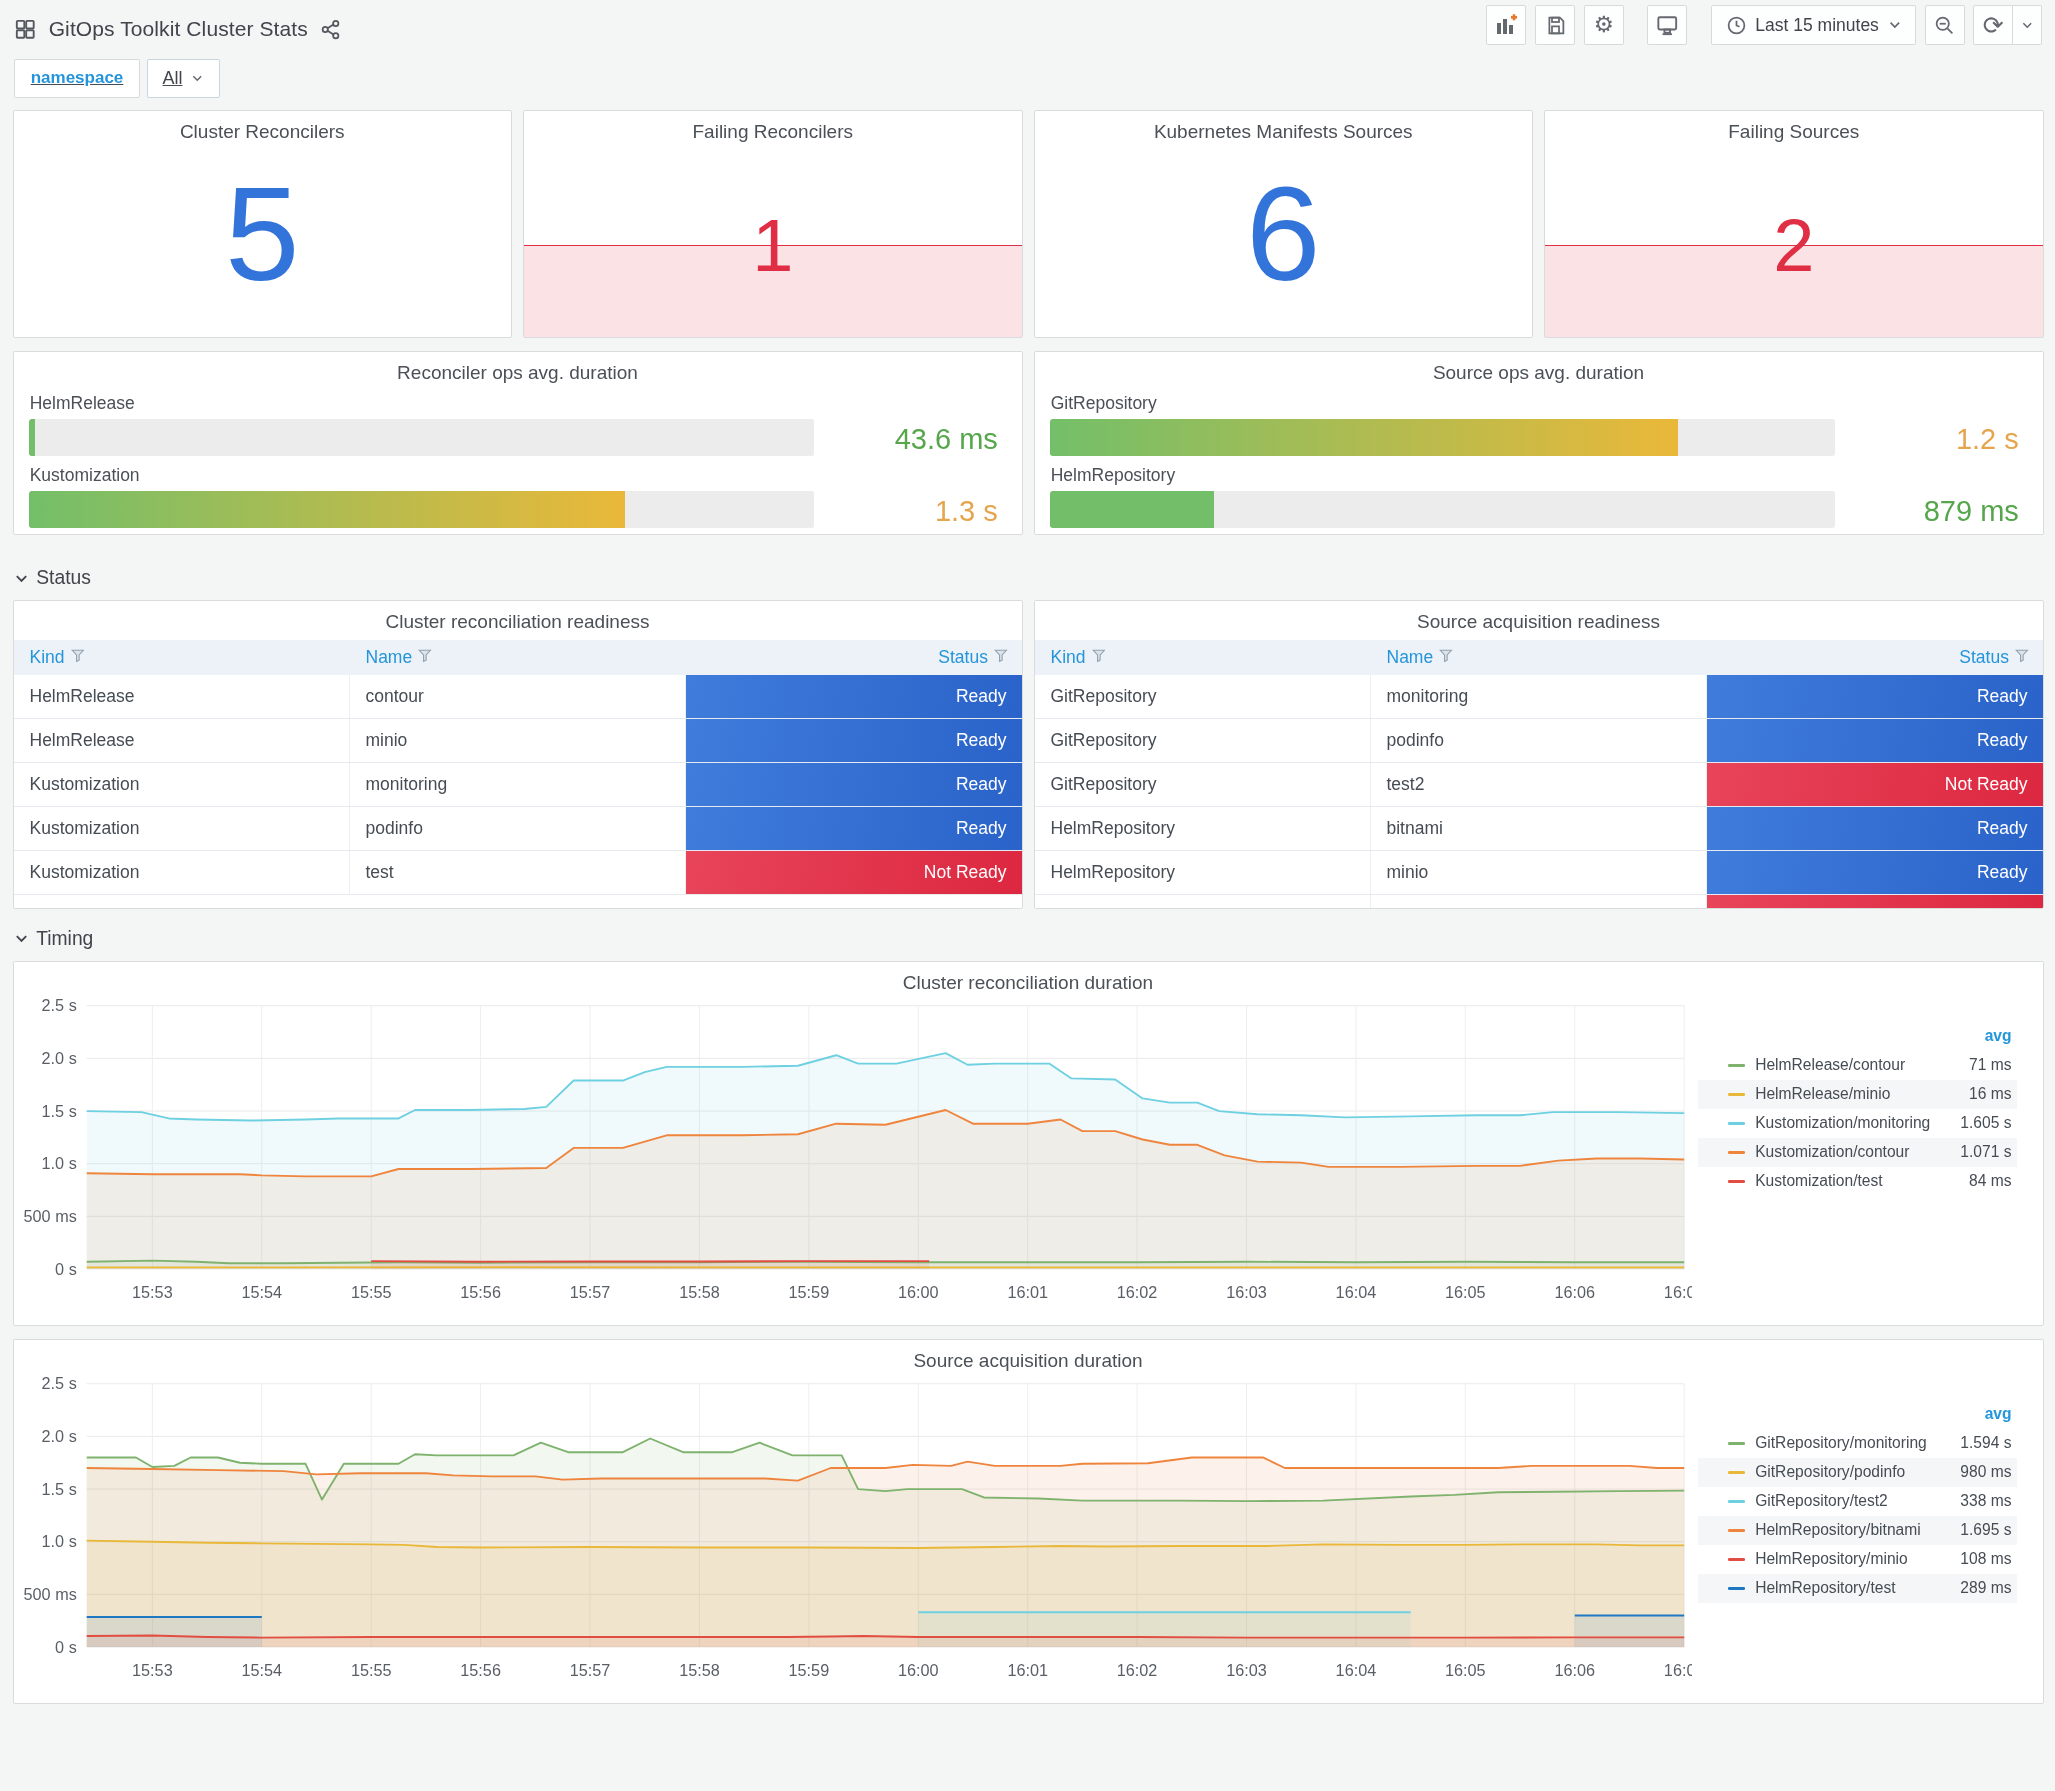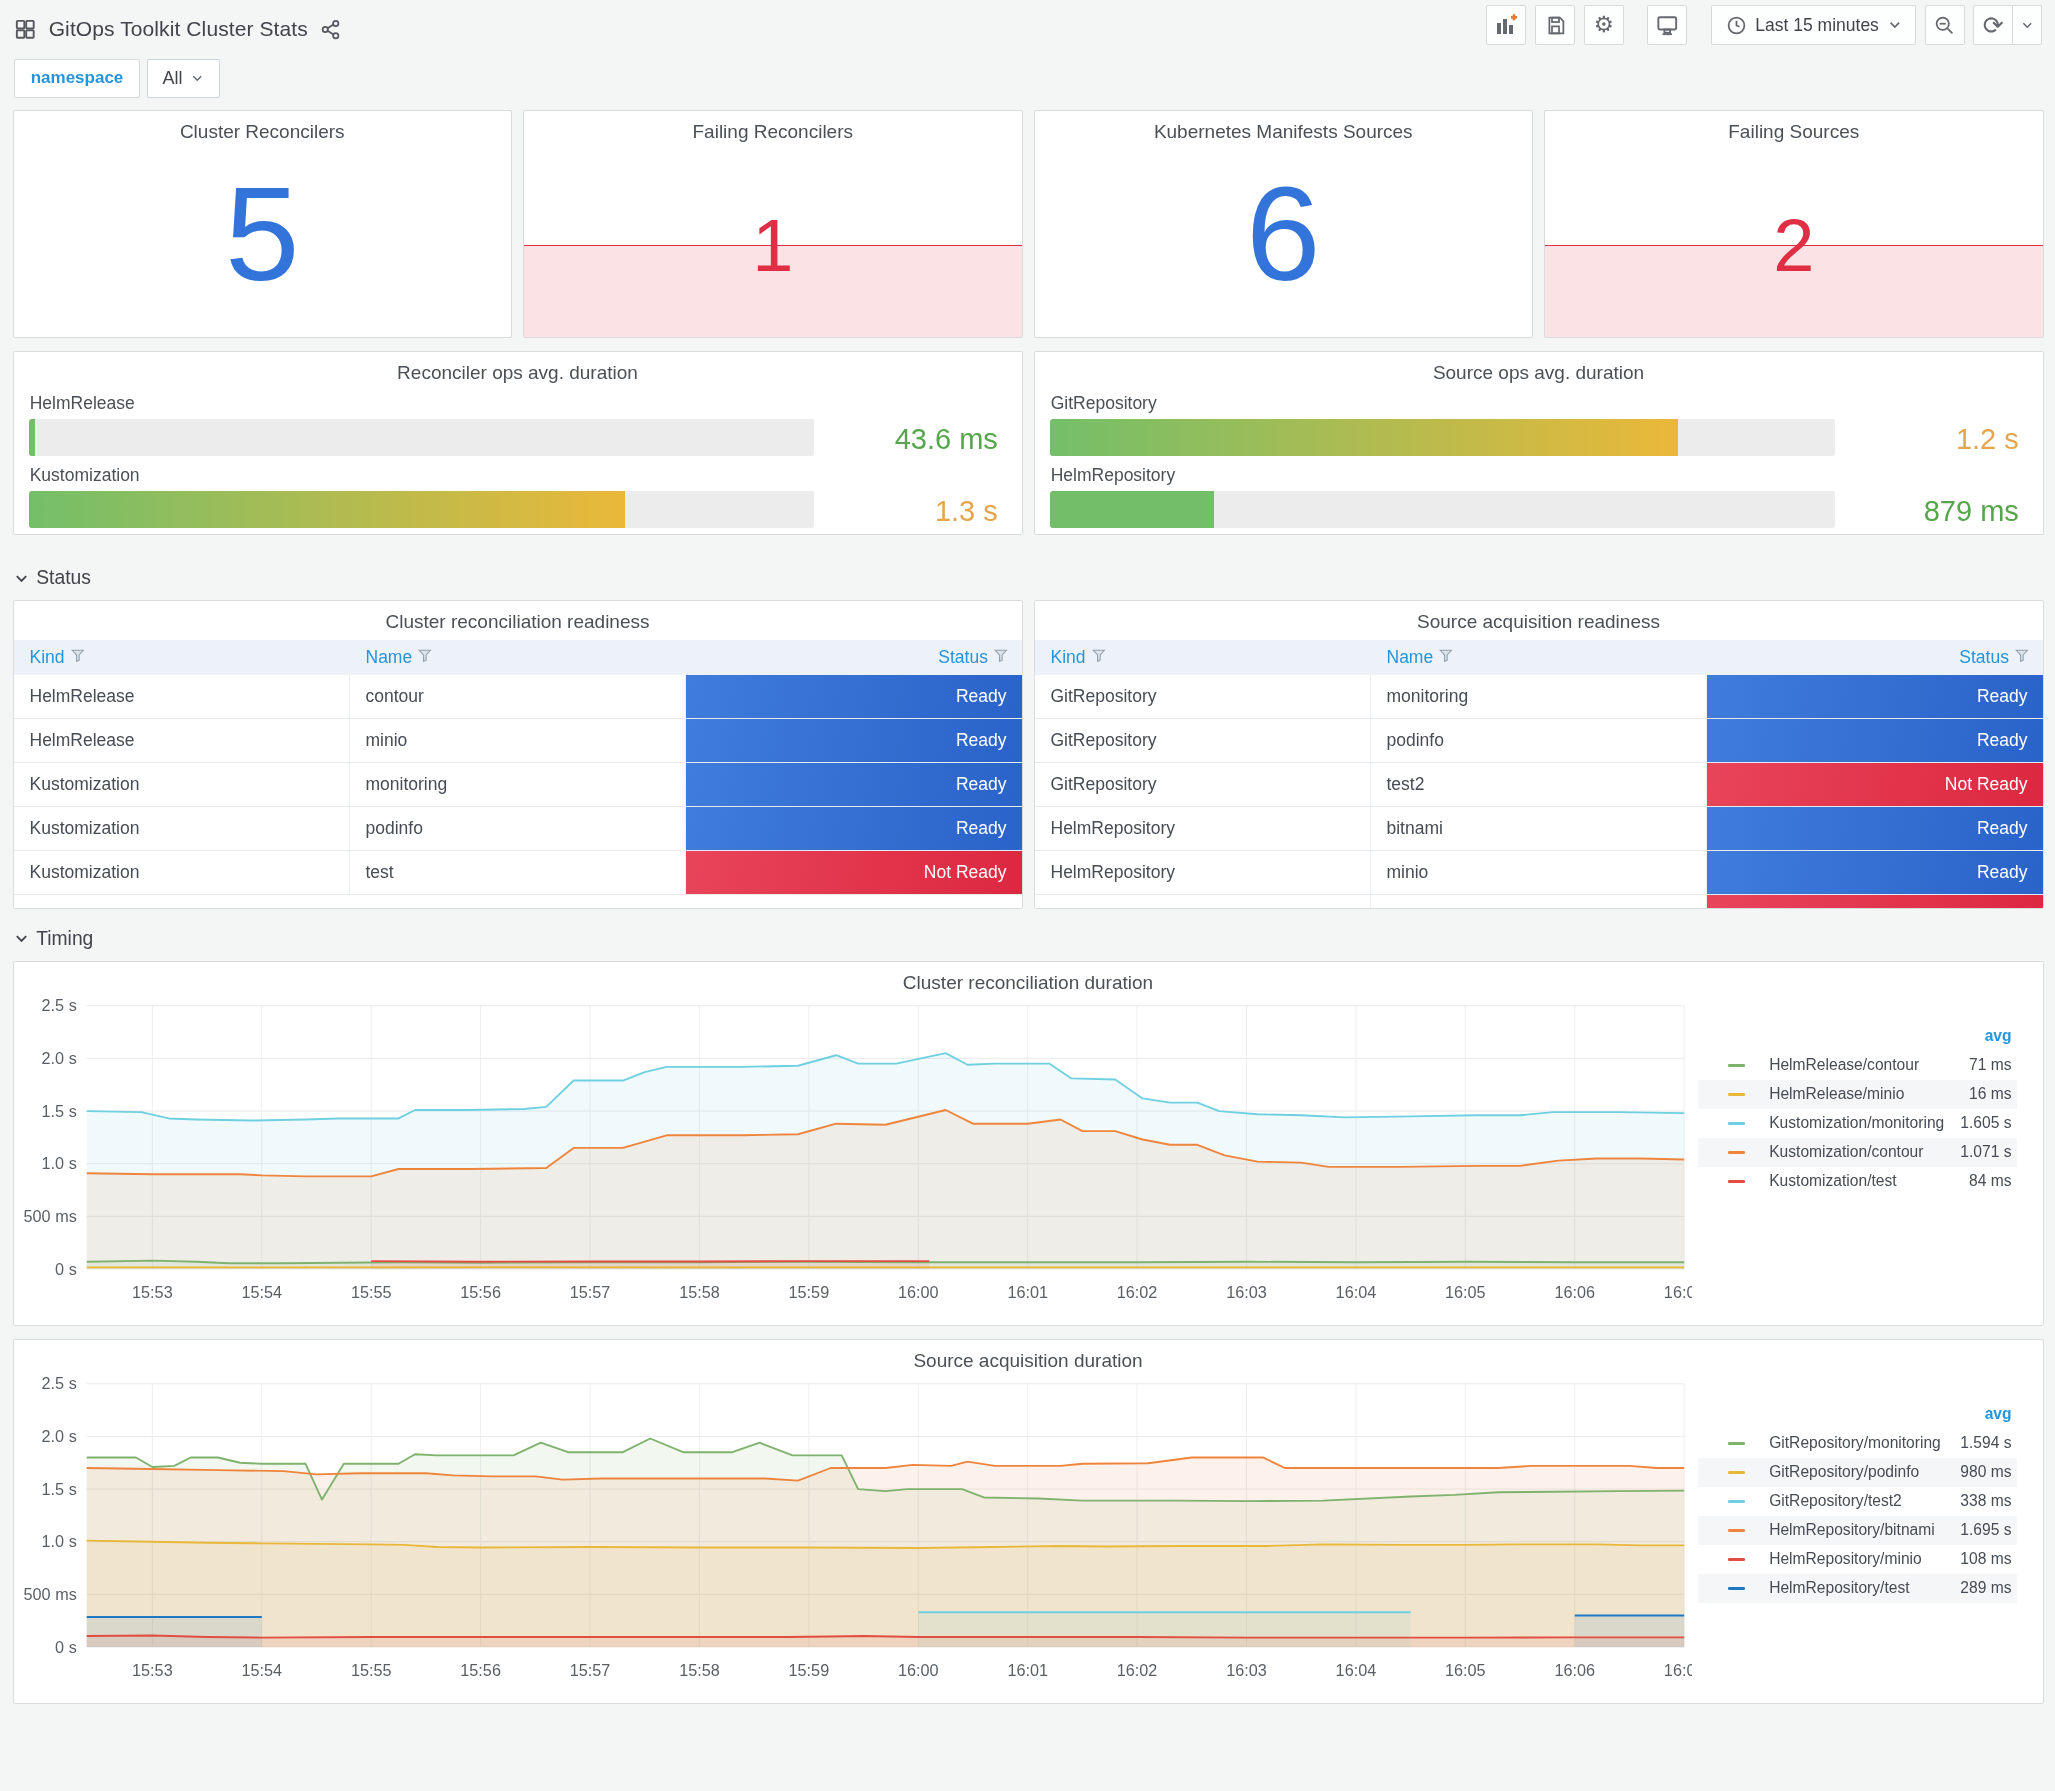--- a/index.html
+++ b/index.html
@@ -15,21 +15,21 @@
   .tb-btn { height:40px; min-width:40px; border:0.6px solid #D8D9DA; border-radius:1.9px; background:#FDFEFE;
             display:flex; align-items:center; justify-content:center; cursor:pointer; color:#64696F; }
   .tb-group { display:flex; align-items:stretch; }
   .tb-group .tb-btn { border-radius:0; }
   .tb-group .tb-btn:first-child { border-radius:1.9px 0 0 1.9px; }
   .tb-group .tb-btn:last-child { border-radius:0 1.9px 1.9px 0; border-left:none; }
   .timepicker { gap:8.7px; padding:0 13.7px; font-size:17.5px; color:#41444B; }
   .glyph { font-size:22.5px; line-height:1; }
 
   
-  .var-row { display:flex; align-items:center; gap:6.2px; padding:8.7px 13.7px 12.5px; }
+  .var-row { display:flex; align-items:center; gap:6.2px; padding:8.7px 13.7px 12.5px;text-decoration:underline; }
   .var-label { border:0.6px solid #D8D9DA; background:#fff; border-radius:1.9px; height:39px; display:flex; align-items:center;
                padding:0 16px; color:#2495DA; font-weight:700; font-size:17px; }
   .var-value { border:0.6px solid #C9D6E0; background:#fff; border-radius:1.9px; height:39px; display:flex; align-items:center;
                gap:8.7px; padding:0 15px; font-size:18px; color:#41444B; cursor:pointer; }
 
   
   .row { display:flex; gap:11px; padding:0 12.5px; }
   .panel { background:#fff; border:0.6px solid #DADBDC; border-radius:1.9px; position:relative; overflow:hidden; }
   .panel-title { text-align:center; font-size:19px; font-weight:500; color:#4B5057; padding-top:10px; }
 
@@ -68,21 +68,21 @@
   .td { display:flex; align-items:center; padding-left:16px; font-size:17.5px; color:#464C54; border-right:0.6px solid #EDF0F3; }
   .td.status { justify-content:flex-end; padding-right:15px; color:#fff; border-right:none; }
 
   
   .chart-panel { height:365px; margin:0 12.5px 13px; }
   .chart-body { display:flex; padding:2.5px 5px 0 5px; }
   .chart-svg { flex:none; }
   svg text { font-family:"Liberation Sans", sans-serif; }
   .legend { width:340px; padding:27.5px 15px 0 6.2px; }
   .legend-head { text-align:right; color:#2496DC; font-weight:700; font-size:15.6px; padding:2.5px 5px 6.2px 0; }
-  .legend-item { display:flex; align-items:center; height:29px; font-size:15.6px; padding:0 5px 0 30px; cursor:pointer;gap:14px; }
+  .legend-item { display:flex; align-items:center; height:29px; font-size:15.6px; padding:0 5px 0 30px; cursor:pointer; }
   .legend-item.stripe { background:#F5F6F8; }
   .legend-swatch { width:17.5px; height:2.5px; border-radius:1.2px; margin-right:10px; flex:none; }
   .legend-name { flex:1; color:#464C54; }
   .legend-val { color:#464C54; }
 </style>
 </head>
 <body>
 
 <div class="topbar">
   <div class="tb-left">

